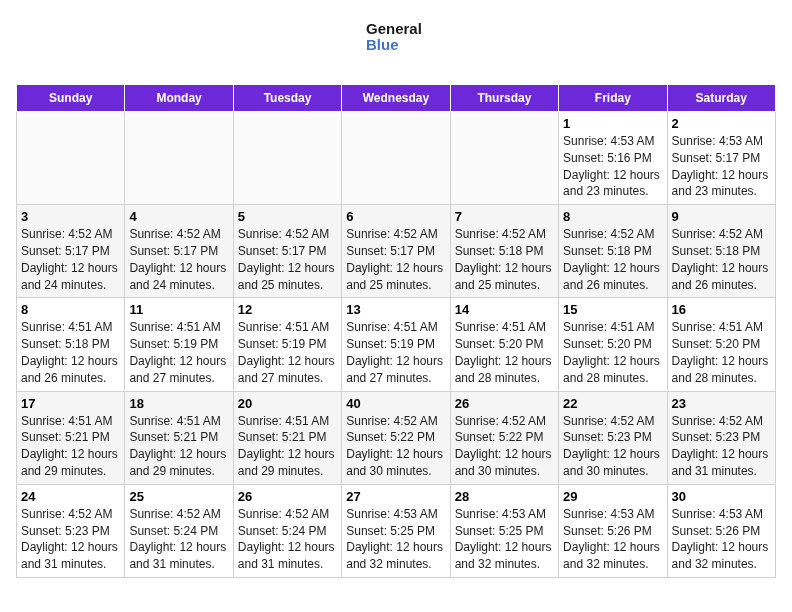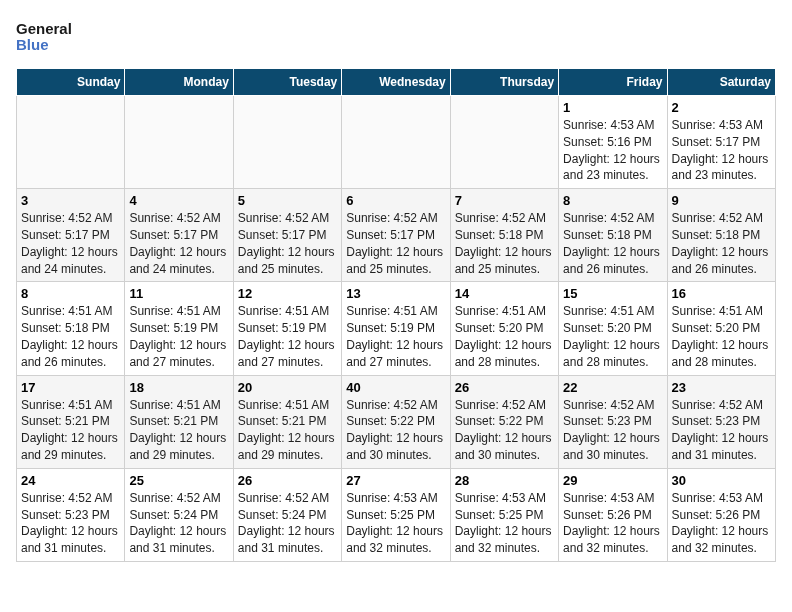--- a/index.html
+++ b/index.html
@@ -5,23 +5,23 @@
     * { box-sizing: border-box; margin: 0; padding: 0; }
     body {
       font-family: Arial, sans-serif;
       background: #fff;
       width: 792px;
       min-height: 612px;
       padding: 16px;
     }
     .header {
       display: flex;
-      justify-content: flex-start;
+      justify-content: center;
       align-items: flex-start;
-      margin-bottom: 12px;
+      margin-bottom: 28px;
     }
     .logo {
       display: flex;
       align-items: center;
       gap: 6px;
     }
     .title-block {
       text-align: right;
     }
     .month-title {
@@ -32,24 +32,24 @@
     .subtitle {
       font-size: 15px;
       color: #333;
     }
     table {
       width: 100%;
       border-collapse: collapse;
       font-size: 11px;
     }
     thead tr th {
-      background: #0c4a6e;
+      background: #6d28d9;
       color: #fff;
       padding: 6px 4px;
-      text-align: right;
+      text-align: center;
       font-size: 12px;
       font-weight: bold;
       border: 1px solid #fff;
     }
     tbody tr td {
       border: 1px solid #d0d0d0;
       vertical-align: top;
       padding: 4px;
       height: 80px;
       width: 14.28%;

